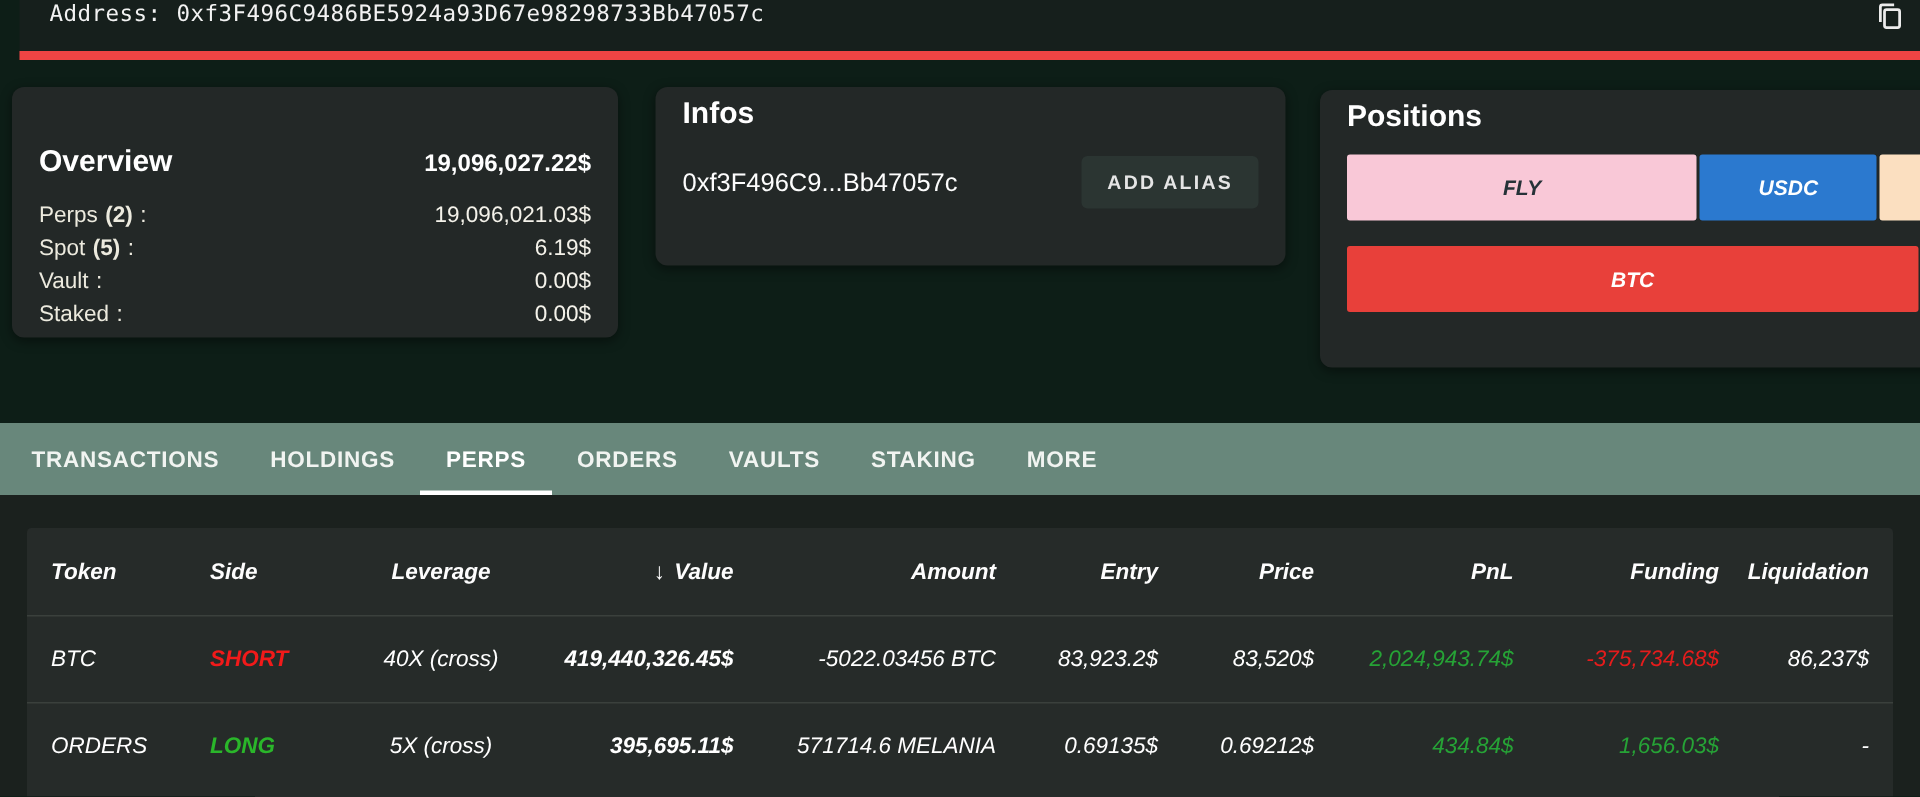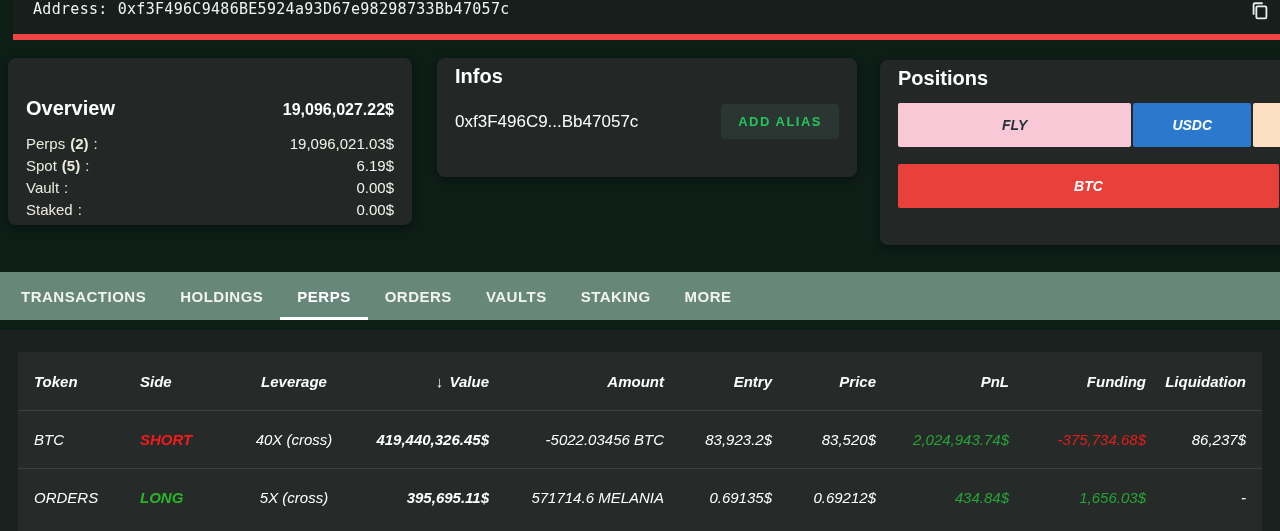--- a/index.html
+++ b/index.html
@@ -48,21 +48,21 @@
     font-size:15px; line-height:22px; color:#eceade;
   }
   .ov-label { display:flex; gap:5px; }
   .ov-count { font-weight:bold; }
   .ov-value { color:#f4f2ea; }
 
   .card-infos { left:437px; top:58px; width:420px; height:119px; }
   .infos-row { margin-top:16px; display:flex; align-items:center; justify-content:space-between; }
   .short-address { font-size:17px; color:#fdfdfd; }
   .add-alias-btn {
-    background:#2b3532; color:#22c55e;
+    background:#2b3532; color:#e5e5e5;
     font-size:13px; font-weight:bold; letter-spacing:1.5px;
     padding:10px 17px; border:none; border-radius:4px; cursor:pointer;
     font-family:"Liberation Sans", sans-serif;
   }
 
   .card-positions { left:880px; top:60px; width:420px; height:185px; }
   .pos-bars { margin-top:13px; display:flex; flex-direction:column; gap:17px; }
   .pos-bar { display:flex; gap:2px; height:44px; }
   .seg {
     display:flex; align-items:center; justify-content:center;
@@ -70,21 +70,21 @@
     overflow:hidden;
     font-style:italic;
   }
   .seg-fly   { width:60.8%; background:var(--fly-pink);  color:#263238; }
   .seg-usdc  { width:30.6%; background:var(--usdc-blue); color:#fff; }
   .seg-peach { flex:1;      background:var(--peach);     color:#263238; }
   .seg-btc   { width:99.2%; background:var(--btc-red);   color:#fff; }
 
   
   .tabbar {
-    position:absolute; top:272px; left:0; width:1280px; height:48px;
+    position:absolute; top:282px; left:0; width:1280px; height:48px;
     background:var(--tabbar-bg);
     display:flex; align-items:stretch; padding-left:4px;
   }
   .tab {
     display:flex; align-items:center; padding:0 17px;
     font-size:15px; font-weight:bold; letter-spacing:0.5px;
     color:#f1f4f1; cursor:pointer; position:relative;
   }
   .tab.active { color:#fff; }
   .tab.active::after {

